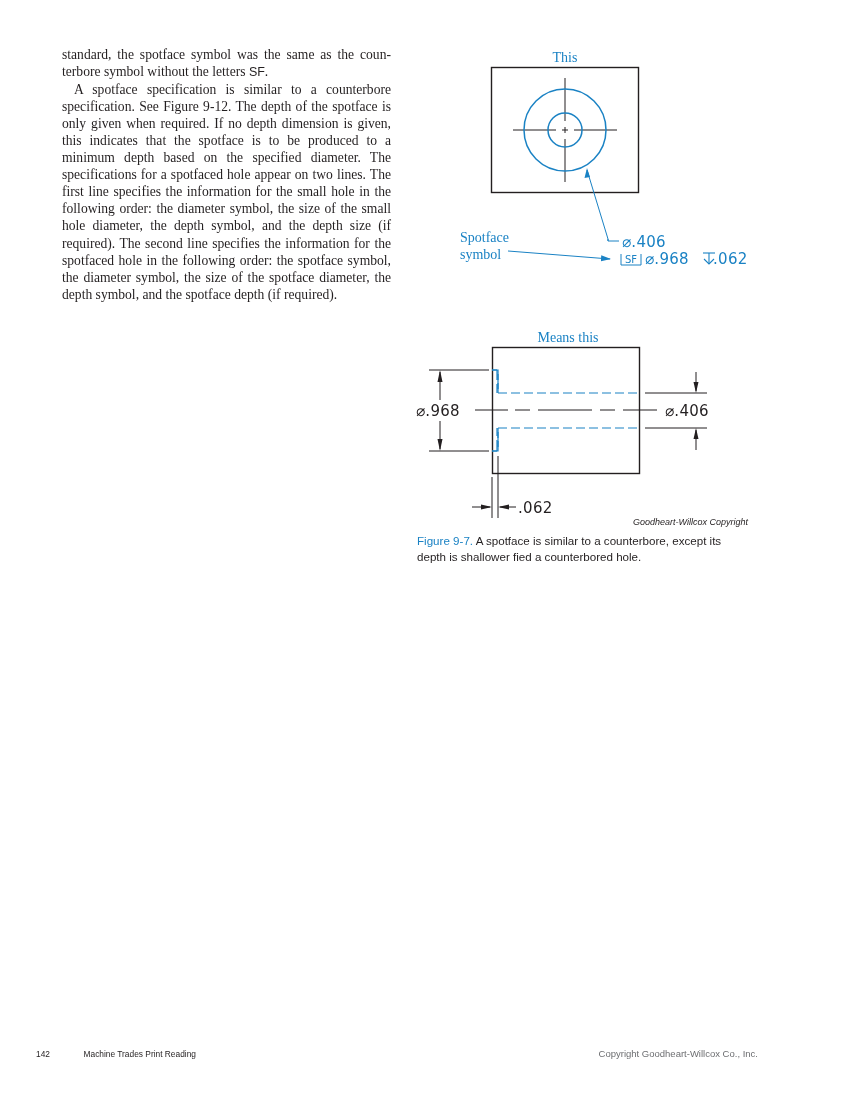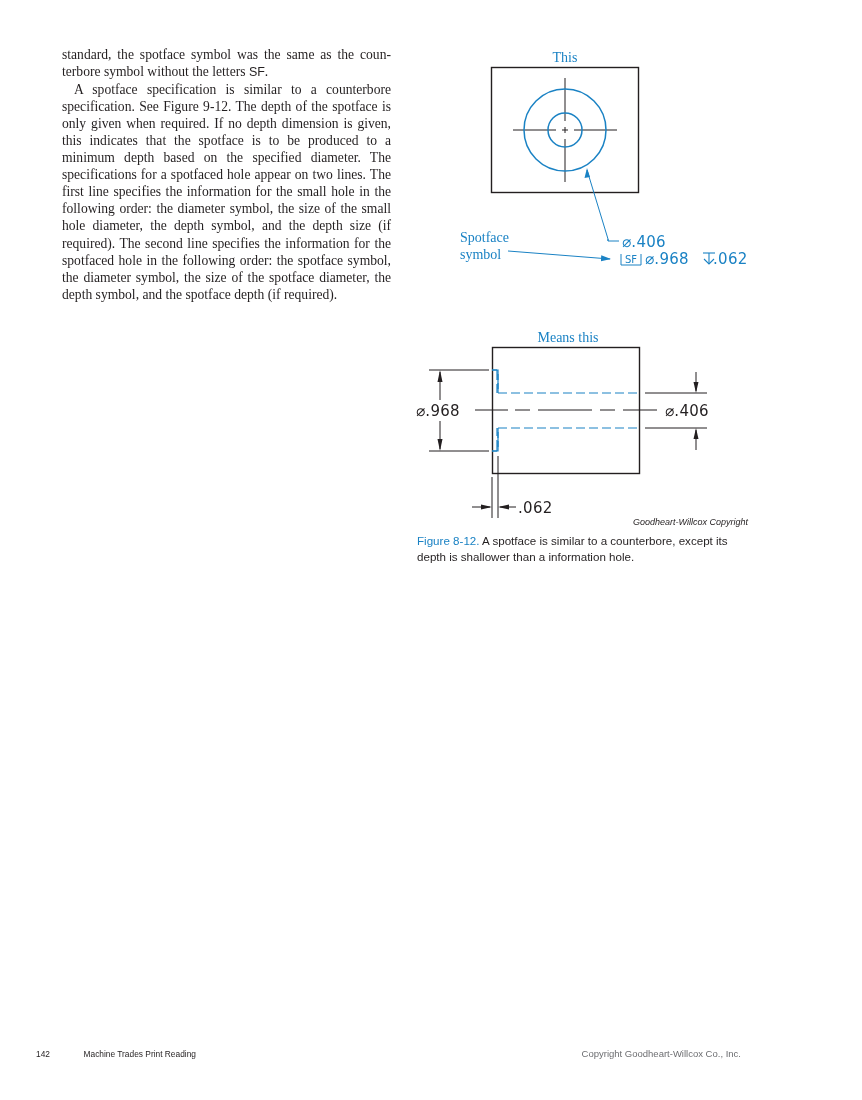--- a/index.html
+++ b/index.html
@@ -28,21 +28,21 @@
     line-height:16px; color:#231f20;
   }
   .caption .fig-num { color:#1a82c4; }
   .footer-left {
     position:absolute; left:36px; top:1048px;
     font-family:"Liberation Sans","DejaVu Sans",sans-serif; font-size:9.5px; color:#231f20;
     transform:scaleX(0.88); transform-origin:left center;
   }
   .footer-left .page-num { display:inline-block; width:54px; }
   .footer-right {
-    position:absolute; right:121px; top:1048px;
+    position:absolute; right:104px; top:1048px;
     font-family:"Liberation Sans","DejaVu Sans",sans-serif; font-size:9.5px; color:#6d6e71;
   }
 </style>
 </head>
 <body>
 
 <div class="body-text">
   <p><span>standard, the spotface symbol was the same as the coun­terbore symbol without the letters </span><span class="sans-inline">SF</span><span>.</span></p>
   <p class="indent"><span>A spotface specification is similar to a counterbore specification. See </span><span class="bold">Figure 9-12</span><span>. The depth of the spot­face is only given when required. If no depth dimen­sion is given, this indicates that the spotface is to be produced to a minimum depth based on the speci­fied diameter. The specifications for a spotfaced hole appear on two lines. The first line specifies the infor­mation for the small hole in the following order: the diameter symbol, the size of the small hole diameter, the depth symbol, and the depth size (if required). The second line specifies the information for the spotfaced hole in the following order: the spotface symbol, the diameter symbol, the size of the spotface diameter, the depth symbol, and the spotface depth (if required).</span></p>
 </div>
@@ -149,16 +149,16 @@
       <line x1="500" y1="507" x2="516" y2="507"></line>
       <path d="M492,507 L481,504.5 L481,509.5 Z" stroke="none"></path>
       <path d="M498,507 L509,504.5 L509,509.5 Z" stroke="none"></path>
     </g>
     <text class="cad-text" x="518" y="513" fill="#231f20">.062</text>
   </g>
 </svg>
 
 <div class="credit">Goodheart-Willcox Copyright</div>
 
-<div class="caption"><span class="fig-num">Figure 8-12.</span><span> A spotface is similar to a counterbore, except its depth is shallower than a information hole.</span></div>
+<div class="caption"><span class="fig-num">Figure 9-7.</span><span> A spotface is similar to a counterbore, except its depth is shallower fied a counterbored hole.</span></div>
 
 <div class="footer-left"><span class="page-num">142</span><span>Machine Trades Print Reading</span></div>
 <div class="footer-right">Copyright Goodheart-Willcox Co., Inc.</div>
 
 </body></html>

